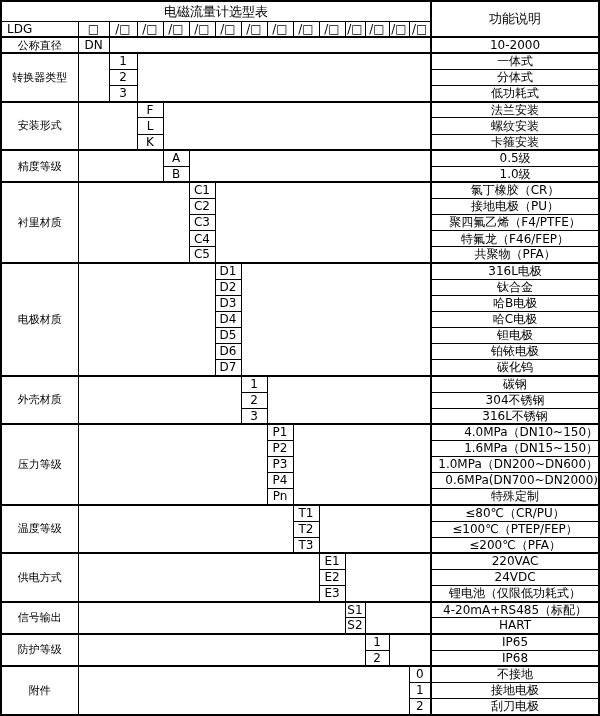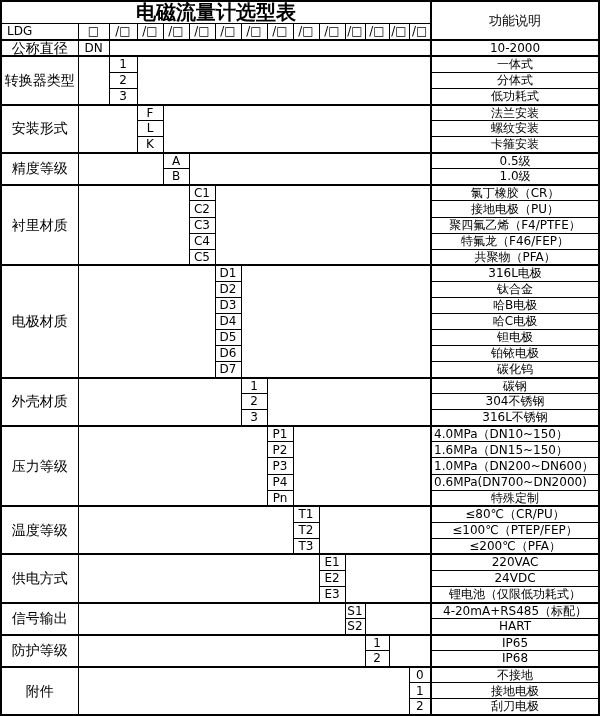--- a/index.html
+++ b/index.html
@@ -17,25 +17,25 @@
     overflow:hidden;
     white-space:nowrap;
     font-size:12px;
     line-height:1.05;
     text-align:center;
     vertical-align:middle;
   }
   tr{height:16px;}
   tr.t-row{height:20px;}
   tr.gs > td{border-top:2px solid var(--brd,#000);}
-  td.title{font-size:20px;font-weight:bold;}
+  td.title{font-size:13px;font-weight:normal;}
   td.fhdr{font-size:13px;font-weight:normal;border-left:2px solid var(--brd,#000);}
   td.func{border-left:2px solid var(--brd,#000);border-radius:8px;}
-  td.func.left{text-align:left;padding-left:2px;}
-  td.lbl{font-size:14px;}
+  td.func.left{text-align:right;padding-left:2px;}
+  td.lbl{font-size:11px;}
   td.tl{text-align:left;padding-left:5px;}
   td.slot{padding:0;}
   td.sp{}
 </style>
 </head>
 <body>
 
 <table>
   <colgroup id="cols">
       <col style="width: 77px;">

